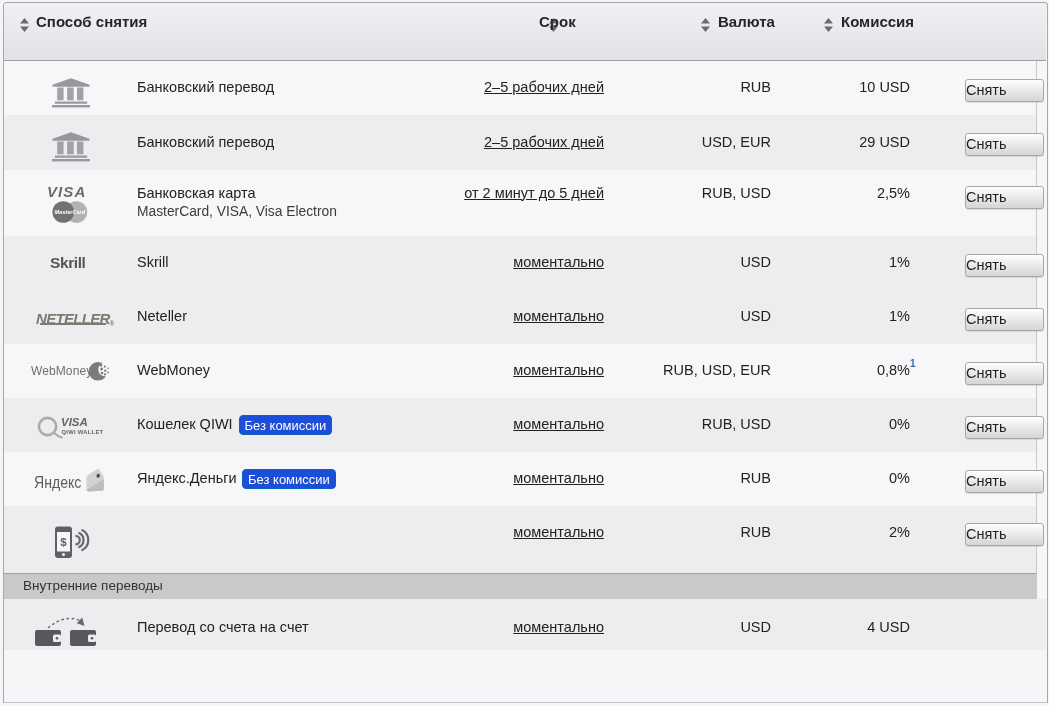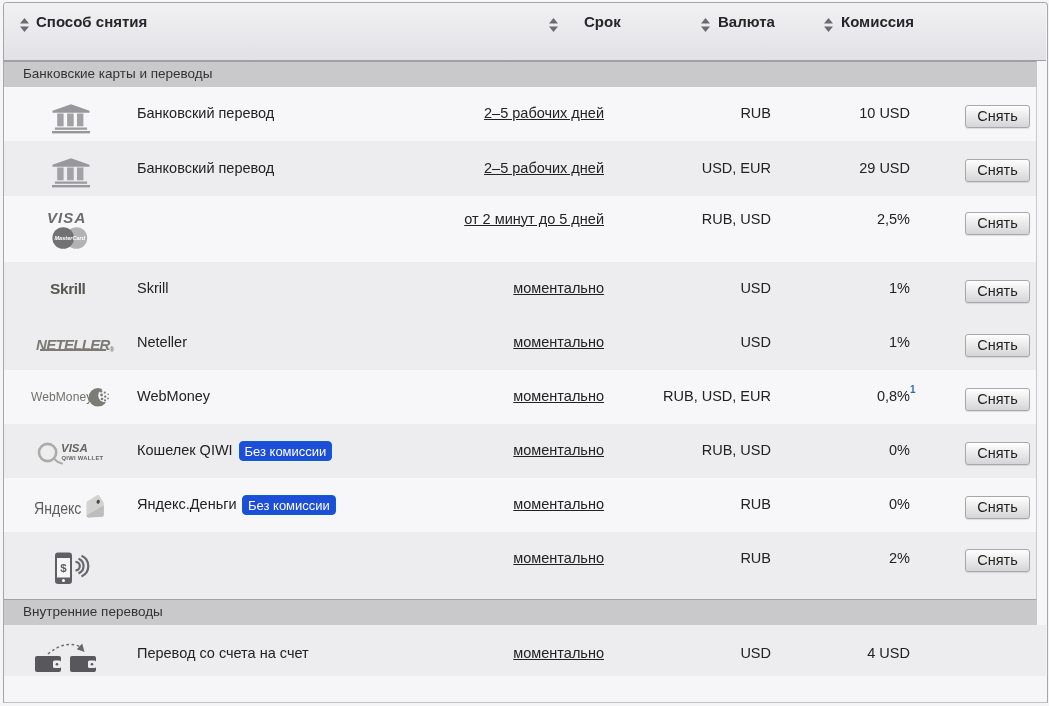--- a/index.html
+++ b/index.html
@@ -17,54 +17,53 @@
 .row.full { width:1042px; border-right:none; }
 .light { background:#f7f7f9; }
 .dark { background:#ededf0; }
 .nm { position:absolute; left:133px; font-size:14.5px; color:#222; white-space:nowrap; }
 .sub { font-size:13.8px; color:#3c3c3c; }
 .vc { top:calc(50% - 1px); transform:translateY(-50%); }
 .ce { position:absolute; font-size:14.5px; color:#222; white-space:nowrap; }
 .srok { right:432px;text-decoration:underline; }
 .val { right:265px; }
 .kom { right:126px; }
-.btn { position:absolute; left:961px; width:65px; height:23px; top:calc(50% - 9.5px); border:1px solid #a8a8a8; border-radius:3px;
+.btn { position:absolute; left:961px; width:79px; height:23px; top:calc(50% - 9.5px); border:1px solid #a8a8a8; border-radius:3px;
   background:linear-gradient(#fefefe,#d5d5d7); box-shadow:0 1px 1px rgba(0,0,0,0.10);
-  font-size:14.5px; color:#222; text-align:center; line-height:21px; }
+  font-size:14.5px; color:#222; text-align:left; line-height:21px; }
 .badge { position:absolute; background:#1d4ed8; border:1px solid #0a62c6; border-radius:4px; padding:0 5px; height:20px;
   line-height:19px; font-size:13px; color:#fff; white-space:nowrap; }
 .ic { position:absolute; }
 </style>
 </head>
 <body>
 <div id="panel">
   <div id="hdr">
     <svg class="sort" style="left:16px" width="9" height="14" viewBox="0 0 9 14">
         <polygon points="4.5,0 9,5.5 0,5.5" fill="#6b6b70"></polygon>
         <polygon points="4.5,14 9,8.5 0,8.5" fill="#6b6b70"></polygon>
       </svg>
     <div class="hlabel" style="left:32px">Способ снятия</div>
     <svg class="sort" style="left:545px" width="9" height="14" viewBox="0 0 9 14">
         <polygon points="4.5,0 9,5.5 0,5.5" fill="#6b6b70"></polygon>
         <polygon points="4.5,14 9,8.5 0,8.5" fill="#6b6b70"></polygon>
       </svg>
-    <div class="hlabel" style="left:580px">Срок</div>
+    <div class="hlabel" style="left:535px">Срок</div>
     <svg class="sort" style="left:697px" width="9" height="14" viewBox="0 0 9 14">
         <polygon points="4.5,0 9,5.5 0,5.5" fill="#6b6b70"></polygon>
         <polygon points="4.5,14 9,8.5 0,8.5" fill="#6b6b70"></polygon>
       </svg>
     <div class="hlabel" style="left:714px">Валюта</div>
     <svg class="sort" style="left:820px" width="9" height="14" viewBox="0 0 9 14">
         <polygon points="4.5,0 9,5.5 0,5.5" fill="#6b6b70"></polygon>
         <polygon points="4.5,14 9,8.5 0,8.5" fill="#6b6b70"></polygon>
       </svg>
     <div class="hlabel" style="left:837px">Комиссия</div>
   </div>
   <div id="tbl">
-    <div class="grp">Банковские карты и переводы</div>
 
     <div class="row light" style="height:54px">
       <svg class="ic" style="left:48px;top:17px" width="38" height="30" viewBox="0 0 38 30">
         <path d="M19 0.3 L37.5 6.8 L37.5 8.8 L0.5 8.8 L0.5 6.8 Z" fill="#98989c"></path>
         <rect x="5.2" y="9.5" width="6.4" height="12.8" fill="#a2a2a6"></rect>
         <rect x="15.1" y="9.5" width="6.6" height="12.8" fill="#a2a2a6"></rect>
         <rect x="25" y="9.5" width="6.4" height="12.8" fill="#a2a2a6"></rect>
         <rect x="2.9" y="23.5" width="32.2" height="2.3" fill="#9c9ca0"></rect>
         <rect x="0" y="27" width="38" height="2.4" fill="#98989c"></rect>
       </svg>
@@ -91,20 +90,21 @@
       <div class="btn">Снять</div>
     </div>
 
     <div class="row light" style="height:66px">
       <svg class="ic" style="left:40px;top:13px" width="50" height="40" viewBox="0 0 50 40">
         <text x="3" y="13.5" font-style="italic" font-weight="bold" font-size="15" fill="#6b6b6b" letter-spacing="1.1">VISA</text>
         <circle cx="32.4" cy="29" r="10.8" fill="#b2b2b5"></circle>
         <circle cx="19.2" cy="29" r="10.8" fill="#717174"></circle>
         <text x="25.8" y="31.1" font-style="italic" font-weight="bold" font-size="5.6" fill="#ffffff" text-anchor="middle">MasterCard</text>
       </svg>
+      <div class="nm" style="top:14px;line-height:18px">Банковская карта<br><span class="sub">MasterCard, VISA, Visa Electron</span></div>
       <div class="ce srok" style="top:13.5px;line-height:18px">от 2 минут до 5 дней</div>
       <div class="ce val" style="top:13.5px;line-height:18px">RUB, USD</div>
       <div class="ce kom" style="top:13.5px;line-height:18px">2,5%</div>
       <div class="btn" style="top:16px">Снять</div>
     </div>
 
     <div class="row dark" style="height:54px">
       <div class="ic" style="left:46px;top:50%;transform:translateY(-50%);font-weight:bold;font-size:15.5px;color:#57564f;letter-spacing:-0.4px">Skrill</div>
       <div class="ce vc srok">моментально</div>
       <div class="nm vc">Skrill</div>

